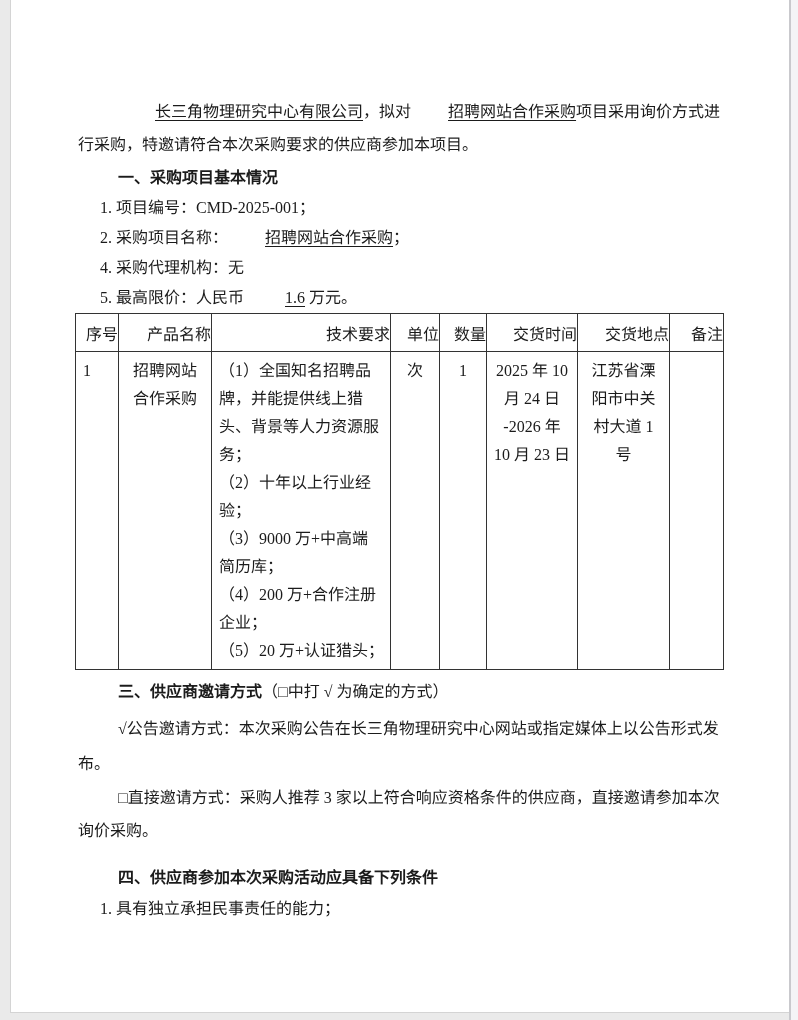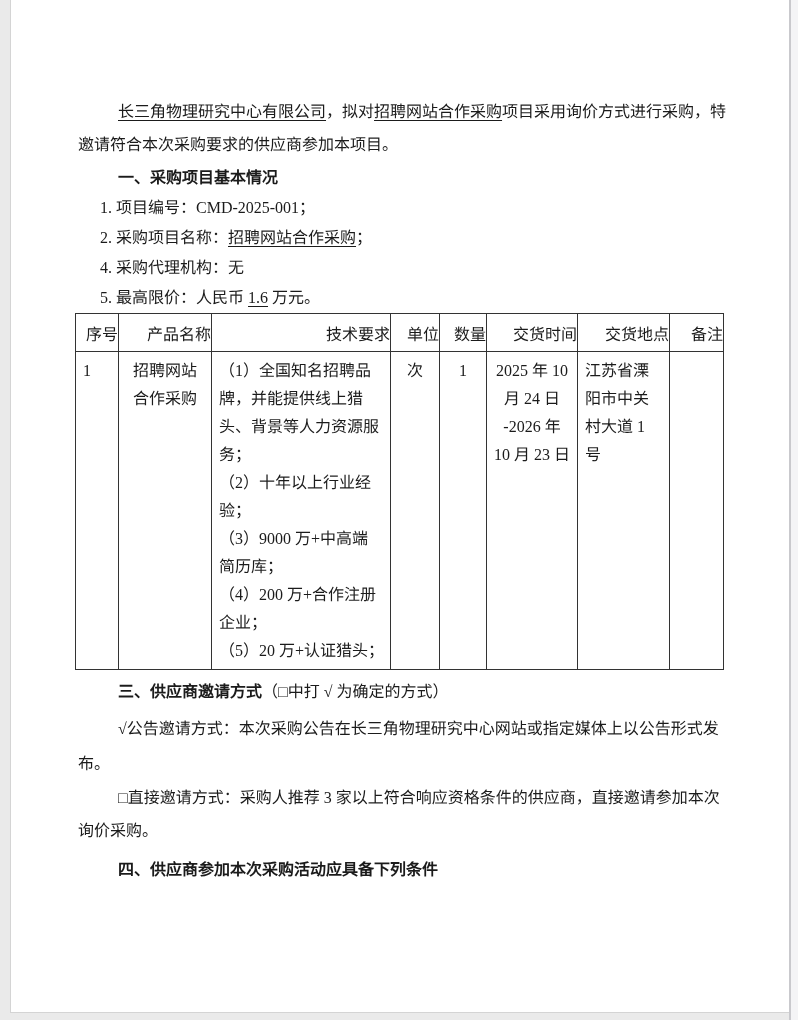--- a/index.html
+++ b/index.html
@@ -30,37 +30,37 @@
     width: 7px; background: #f4f4f6; border-left: 2px solid #c9c9cd;
   }
   .content {
     position: absolute;
     left: 78px;
     top: 0;
     width: 650px;
     padding-top: 95px;
     font-size: 16px;
   }
-  .u { text-decoration: underline; text-underline-offset: 3px; }
+  .u { text-decoration: underline; text-underline-offset: 3px; margin-left: 37px; }
 
   p.intro {
     margin: 0;
     line-height: 33px;
     text-indent: 40px;
   }
   h3 {
     font-size: 16px;
     font-weight: bold;
     line-height: 30px;
     margin: 2px 0 0 40px;
   }
   h3.sec2 { margin-top: 5px; line-height: 26px; }
   h3.sec3 { margin-top: 7px; }
   h3.sec3 .note { font-weight: normal; }
-  h3.sec4 { margin-top: 8px; }
+  h3.sec4 { margin-top: 16px; }
 
   .info-item {
     margin-left: 22px;
     line-height: 30px;
   }
   .cond-item {
     margin-left: 22px;
     line-height: 31px;
   }
 
@@ -85,21 +85,21 @@
     vertical-align: top;
     line-height: 28px;
     padding: 5px 7px 4px;
   }
   td.c-seq   { text-align: left; }
   td.c-tech  { padding-left: 8px; padding-right: 8px; }
   td.c-tech .tech-line:last-child { white-space: nowrap; }
   td.c-prod  { text-align: center; padding-left: 13px; padding-right: 13px; }
   td.c-unit, td.c-qty { text-align: center; }
   td.c-time  { text-align: center; padding-left: 8px; padding-right: 8px; }
-  td.c-place { padding-left: 11px; padding-right: 11px; }
+  td.c-place { text-align: center; padding-left: 11px; padding-right: 11px; }
 
   p.para {
     margin: 4px 0 0;
     line-height: 35px;
     text-indent: 40px;
   }
   p.para.direct {
     margin-top: 0;
     line-height: 33px;
   }
@@ -172,15 +172,16 @@
     </table>
 
     <h3 class="sec3"><span>三、供应商邀请方式</span><span class="note">（□中打 √ 为确定的方式）</span></h3>
 
     <p class="para">√公告邀请方式：本次采购公告在长三角物理研究中心网站或指定媒体上以公告形式发布。</p>
 
     <p class="para direct">□直接邀请方式：采购人推荐 3 家以上符合响应资格条件的供应商，直接邀请参加本次询价采购。</p>
 
     <h3 class="sec4">四、供应商参加本次采购活动应具备下列条件</h3>
 
+    <div class="cond-item">1. 具有独立承担民事责任的能力；</div>
 
   </div>
 </div>
 
 </body></html>

